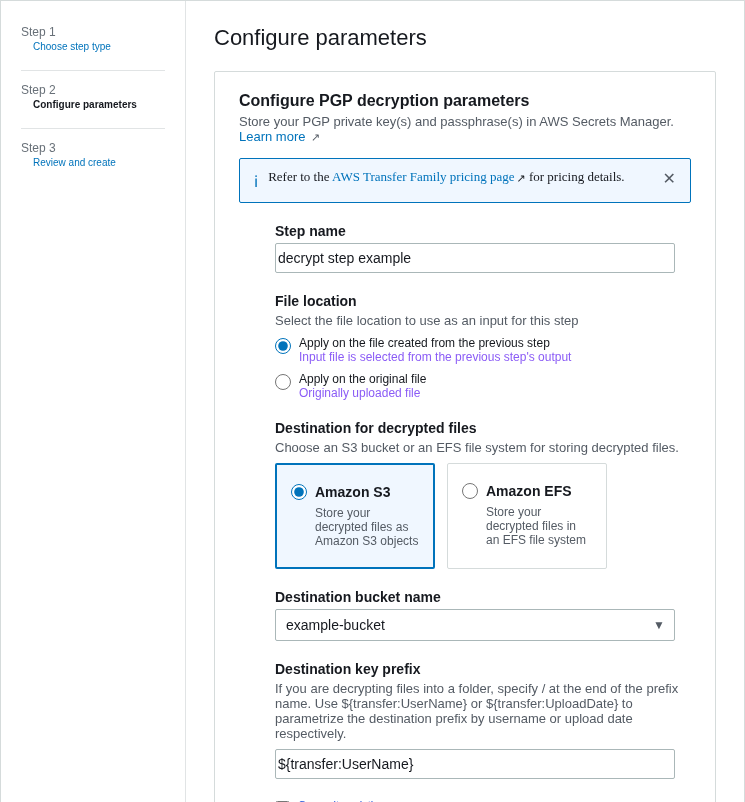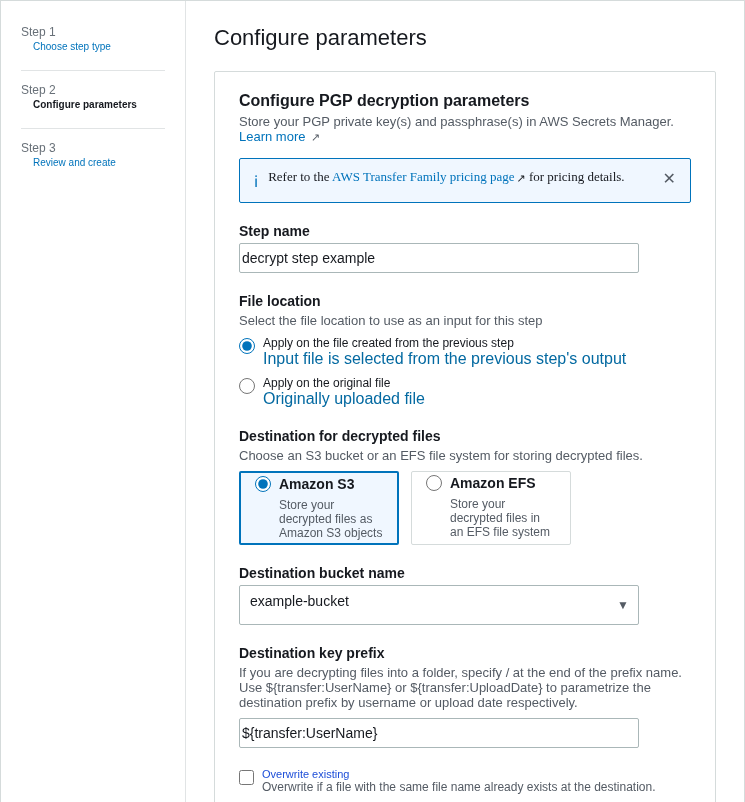--- a/index.html
+++ b/index.html
@@ -114,20 +114,21 @@
     .info-banner .close-btn {
       font-size: 16px;
       color: #545b64;
       cursor: pointer;
       margin-left: 12px;
       flex-shrink: 0;
     }
     
     .field-group {
       margin-bottom: 20px;
+      margin-left: 36px;
     }
     .field-label {
       font-size: 14px;
       font-weight: 700;
       color: #16191f;
       margin-bottom: 4px;
       display: block;
     }
     .field-desc {
       font-size: 13px;
@@ -166,33 +167,33 @@
     .radio-text {
       display: flex;
       flex-direction: column;
     }
     .radio-main {
       font-size: 12px;
       font-weight: 400;
       color: #16191f;
     }
     .radio-sub {
-      font-size: 16px;
-      color: #0369a1;
+      font-size: 12px;
+      color: #8b5cf6;
     }
     
     .dest-cards {
       display: flex;
       gap: 12px;
       margin-top: 4px;
     }
     .dest-card {
       border: 1px solid #d5dbdb;
       border-radius: 2px;
-      padding: 3px 14px;
+      padding: 19px 14px;
       width: 160px;
       cursor: pointer;
       display: flex;
       flex-direction: column;
       gap: 6px;
     }
     .dest-card.selected {
       border: 2px solid #0073bb;
       background: #f0f7ff;
     }
@@ -218,21 +219,21 @@
     }
     
     .select-wrapper {
       position: relative;
       display: inline-block;
       max-width: 400px;
       width: 100%;
     }
     .select-input {
       width: 100%;
-      padding: 7px 32px 15px 10px;
+      padding: 7px 32px 7px 10px;
       border: 1px solid #aab7b8;
       border-radius: 2px;
       font-size: 14px;
       color: #16191f;
       appearance: none;
       -webkit-appearance: none;
       background: #fff;
       cursor: pointer;
       outline: none;
     }

